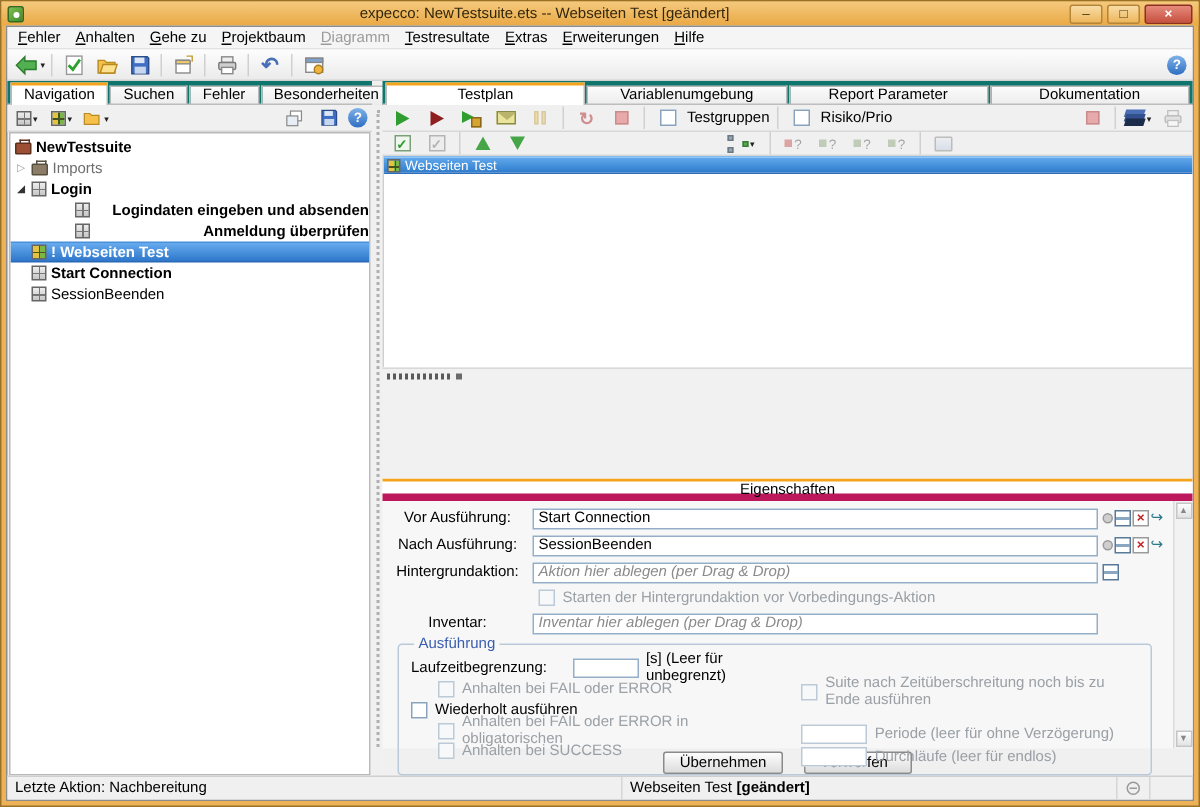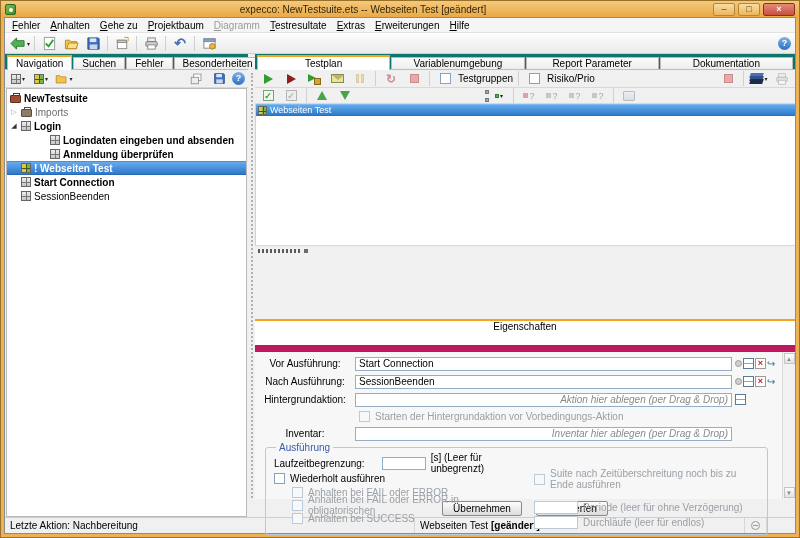--- a/index.html
+++ b/index.html
@@ -39,21 +39,21 @@
   .tab.active{height:15px;background:#fff;border-top:2px solid #f5a31d;line-height:13px;z-index:2;}
   .rtabs .tab{flex:1;}
   
   .subbar{height:18px;display:flex;align-items:center;background:#f0f0f0;border-bottom:1px solid #d8d8d8;padding:0 3px;gap:3px;}
   .subbar .tbtn{height:16px;}
   
   .tree{flex:1;background:#fff;border:1px solid #b9b9b9;margin:0 1px 0 1px;overflow:hidden;padding-top:2px;}
   .trow{height:14px;display:flex;align-items:center;gap:3px;padding-left:3px;}
   .trow .exp{width:8px;text-align:center;font-size:7px;color:#333;flex:none;}
   .trow .exp.c{color:#999;}
-  .lvl2{padding-left:43px;}
+  .lvl2{padding-left:43px;justify-content:space-between;}
   .b{font-weight:bold;}
   .gray{color:#6e6e6e;}
   .sel{background:linear-gradient(#67abee,#2e77cb);color:#fff;border-top:1px solid #4a90d9;border-bottom:1px solid #2a69b5;}
   .gicon{width:10px;height:10px;flex:none;border:1px solid #666;
     background-image:linear-gradient(to right,transparent 4px,#777 4px,#777 5px,transparent 5px),
     linear-gradient(to bottom,transparent 4px,#777 4px,#777 5px,transparent 5px),
     linear-gradient(#ededed,#c6c6c6);}
   .gicon.yg{background-image:linear-gradient(to right,transparent 4px,#44541f 4px,#44541f 5px,transparent 5px),
     linear-gradient(to bottom,transparent 4px,#44541f 4px,#44541f 5px,transparent 5px),
     linear-gradient(to right,#e6c33d 50%,#7ab648 50%);}
@@ -97,48 +97,48 @@
   
   .plist{flex:1;background:#fff;border-left:1px solid #cfcfcf;min-height:40px;overflow:hidden;}
   .prow{height:12px;display:flex;align-items:center;gap:3px;padding:0 2px;background:linear-gradient(#62a9ec,#2e7ccc);border-top:1px solid #7db8ef;border-bottom:1px solid #2a6ebd;color:#fff;font-size:9px;}
   .prow .gicon{width:9px;height:9px;}
   
   .diag{height:74px;background:#f1f1f1;border-top:1px solid #d8d8d8;position:relative;}
   .mini{position:absolute;left:3px;top:3px;width:44px;height:4px;background:repeating-linear-gradient(90deg,#5a5a5a 0 2px,transparent 2px 4px);}
   .mini::after{content:"";position:absolute;right:-6px;top:0;width:4px;height:4px;background:#6b6b6b;}
   
   .eigen{height:198px;display:flex;flex-direction:column;background:#f7f7f7;}
-  .eheader{height:33px;background:#fff;border-top:2px solid #f5a31d;border-bottom:7px solid #be185d;text-align:center;line-height:12px;}
+  .eheader{height:15px;background:#fff;border-top:2px solid #f5a31d;border-bottom:5px solid #be185d;text-align:center;line-height:12px;}
   .ebody{flex:1;display:flex;min-height:0;}
   .eform{flex:1;padding:4px 4px 0 4px;min-width:0;}
   .escroll{width:13px;background:#f2f2f2;border-left:1px solid #dcdcdc;display:flex;flex-direction:column;align-items:center;justify-content:space-between;padding:1px 0;font-size:6px;color:#888;}
   .sbtn{width:11px;height:11px;border:1px solid #c5c5c5;background:linear-gradient(#fdfdfd,#e3e3e3);text-align:center;line-height:10px;}
   .frow{display:flex;align-items:center;height:15px;margin-bottom:3px;}
   .flabel{width:96px;text-align:center;padding-right:4px;flex:none;}
   .ffield{flex:1;height:14px;border:1px solid #94aec7;background:#fff;padding:0 3px;line-height:12px;overflow:hidden;white-space:nowrap;}
-  .ph{color:#8a8a8a;font-style:italic;text-align:right;}
+  .ph{color:#8a8a8a;font-style:italic;}
   .ficons{display:flex;align-items:center;gap:1px;width:46px;padding-left:3px;flex:none;}
   .dot{width:7px;height:7px;border-radius:50%;background:#cfcfcf;border:1px solid #9a9a9a;}
   .winic{width:11px;height:11px;border:1px solid #5a7a9a;background:linear-gradient(#fff 40%,#8aa7c2 40%,#8aa7c2 60%,#fff 60%);}
   .redx{width:11px;height:11px;border:1px solid #9a9a9a;background:#fff;color:#c41f1f;font-weight:bold;font-size:9px;line-height:9px;text-align:center;}
   .goto{color:#2a7a8a;font-size:10px;line-height:10px;}
   .cbrow{margin-left:100px;display:flex;gap:5px;align-items:center;height:13px;color:#9aa0a6;margin-bottom:3px;}
   
   .gbox{position:relative;margin:6px 10px 12px 6px;border:1px solid #b9c9d9;border-radius:3px;padding:8px 6px 4px 8px;display:flex;gap:6px;}
   .gtitle{position:absolute;top:-6px;left:10px;background:#f7f7f7;padding:0 3px;color:#3a5dae;}
   .gleft{flex:1.12;display:flex;flex-direction:column;}
   .gright{flex:1;display:flex;flex-direction:column;padding-top:16px;}
   .grow{display:flex;align-items:center;gap:5px;height:14px;margin-bottom:1px;}
   .grow.ind{margin-left:18px;height:12px;}
   .gdis{color:#9aa0a6;}
   .ginput{width:44px;height:13px;border:1px solid #94aec7;background:#fff;flex:none;}
   .ginput.dis{border-color:#bcc9d6;}
   
   .btnrow{height:18px;display:flex;justify-content:center;align-items:center;gap:14px;background:#f0f0f0;}
-  .btn{min-width:72px;height:15px;border:1px solid #8a8a8a;border-radius:2px;background:linear-gradient(#fdfdfd,#dcdcdc);text-align:right;line-height:13px;padding:0 10px;}
+  .btn{min-width:72px;height:15px;border:1px solid #8a8a8a;border-radius:2px;background:linear-gradient(#fdfdfd,#dcdcdc);text-align:left;line-height:13px;padding:0 10px;}
   .status{height:16px;display:flex;align-items:center;background:#f0f0f0;border-top:1px solid #cfcfcf;}
   .scell{height:100%;display:flex;align-items:center;padding:0 5px;border-right:1px solid #d6d6d6;}
   .s1{width:410px;}
   .s2{flex:1;gap:3px;}
   .s3{width:22px;justify-content:center;}
   .s4{width:28px;border-right:none;}
   .nosym{width:9px;height:9px;border-radius:50%;border:1px solid #9a9a9a;position:relative;}
   .nosym::after{content:"";position:absolute;left:1px;right:1px;top:3px;height:1px;background:#9a9a9a;}
   
   svg{display:block;}
@@ -487,27 +487,27 @@
               </div>
 
               <div class="gbox">
                 <span class="gtitle">Ausführung</span>
                 <div class="gleft">
                   <div class="grow">
                     <span>Laufzeitbegrenzung:</span>
                     <span class="ginput" style="margin-left:12px"></span>
                     <span>[s]  (Leer für unbegrenzt)</span>
                   </div>
+                  <div class="grow ind">
+                    <span class="cb dis"></span>
+                    <span class="gdis">Anhalten bei FAIL oder ERROR</span>
+                  </div>
                   <div class="grow">
                     <span class="cb"></span>
                     <span>Wiederholt ausführen</span>
-                  </div>
-                  <div class="grow ind">
-                    <span class="cb dis"></span>
-                    <span class="gdis">Anhalten bei FAIL oder ERROR</span>
                   </div>
                   <div class="grow ind">
                     <span class="cb dis"></span>
                     <span class="gdis">Anhalten bei FAIL oder ERROR in obligatorischen</span>
                   </div>
                   <div class="grow ind">
                     <span class="cb dis"></span>
                     <span class="gdis">Anhalten bei SUCCESS</span>
                   </div>
                 </div>

